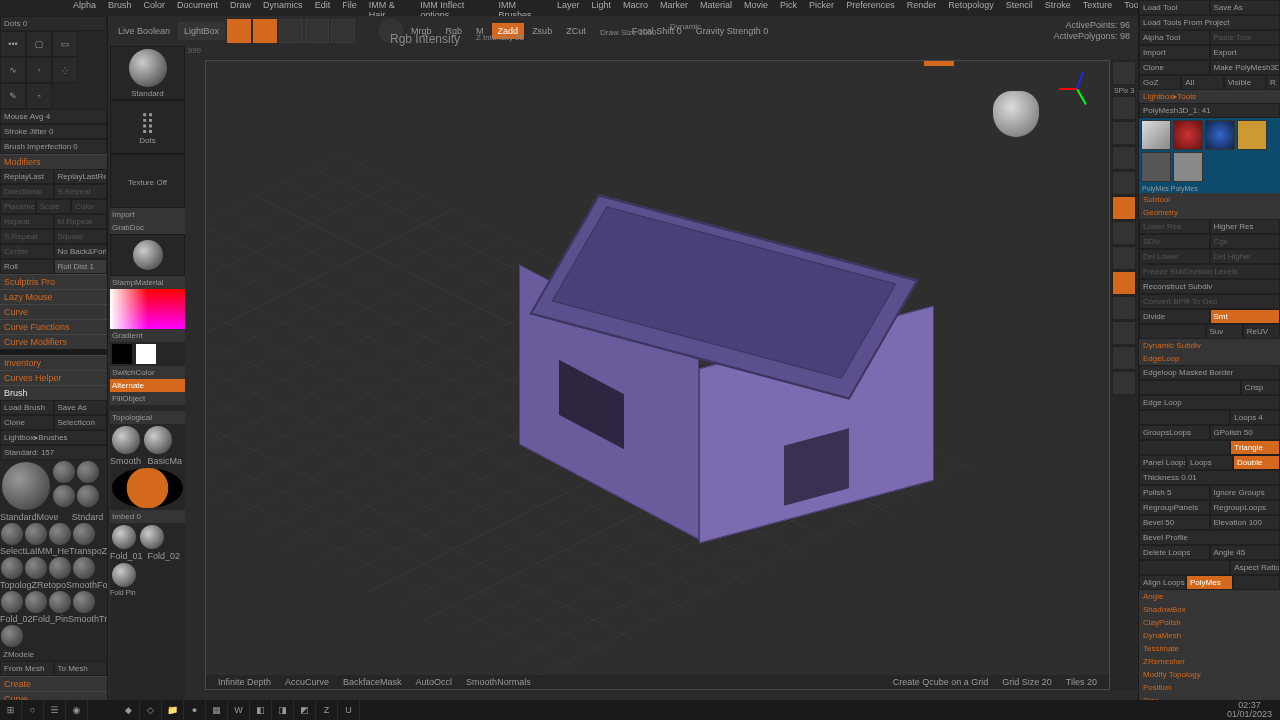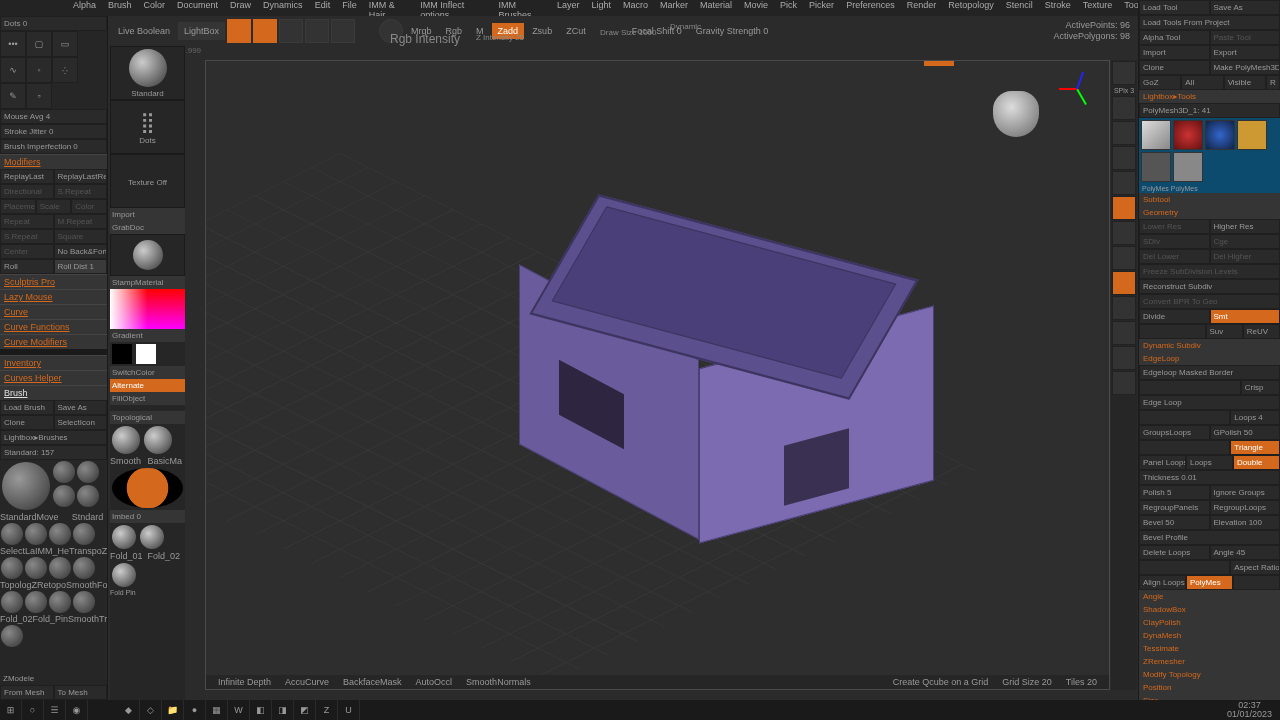--- a/index.html
+++ b/index.html
@@ -6,28 +6,28 @@
 html,body { width:1280px; height:720px; background:#2b2b2b; overflow:hidden; }
 .topbar { position:absolute; top:0; left:0; right:0; height:16px; background:#232323; display:flex; align-items:flex-start; padding-left:67px; }
 .topbar .item { padding:0 6px; cursor:pointer; color:#aaa; }
 .title-stroke { position:absolute; top:0; left:4px; color:#e0e0e0; font-size:10px; }
 .ribbon { position:absolute; top:16px; left:110px; right:0; height:30px; background:#2b2b2b; display:flex; align-items:center; gap:2px; padding:2px; }
 .ribbon .rbtn { width:24px; height:24px; background:#333; border:1px solid #3a3a3a; }
 .ribbon .rbtn.orange { background:#d4691d; border-color:#d4691d; }
 .ribbon .lbl { padding:0 6px; font-size:9px; }
 .status { position:absolute; top:46px; left:130px; font-size:8px; color:#666; }
 .left-col { position:absolute; top:16px; left:0; width:108px; bottom:0; background:#262626; border-right:1px solid #1a1a1a; overflow:hidden; }
-.left-col .section-h { background:#353535; padding:2px 4px; color:#d4691d; font-size:9px; border-top:1px solid #444;text-decoration:underline; }
+.left-col .section-h { background:#353535; padding:2px 4px; color:#d4691d; font-size:9px; border-top:1px solid #444; }
 .left-col .row { display:flex; }
 .left-col .cell { flex:1; padding:2px 3px; background:#2a2a2a; border:1px solid #1f1f1f; font-size:8px; white-space:nowrap; overflow:hidden; }
 .left-col .cell.sel { background:#3a3a3a; }
 .left-col .icon-cell { width:26px; height:26px; background:#2a2a2a; border:1px solid #1f1f1f; display:flex; align-items:center; justify-content:center; }
 .left-col .brush-big { width:48px; height:48px; background:radial-gradient(circle at 35% 35%, #999, #333); border-radius:50%; margin:2px; }
 .left-col .brush-sm { width:22px; height:22px; background:radial-gradient(circle at 35% 35%, #888, #333); border-radius:50%; margin:1px; }
-.left-col .lbl-row { padding:2px 3px; font-size:8px;margin-top:24px; }
+.left-col .lbl-row { padding:2px 3px; font-size:8px; }
 .brush-col { position:absolute; top:46px; left:110px; width:75px; bottom:20px; background:#262626; }
 .brush-col .slot { height:54px; border:1px solid #1a1a1a; display:flex; flex-direction:column; align-items:center; justify-content:center; background:#262626; }
 .brush-col .sphere { width:38px; height:38px; background:radial-gradient(circle at 35% 35%, #ccc, #333); border-radius:50%; }
 .brush-col .slot span { font-size:8px; margin-top:2px; }
 .brush-col .colorpick { height:40px; background:linear-gradient(to bottom, red, #ff00ff), linear-gradient(to right, #fff, transparent, #000); background-blend-mode:screen; }
 .brush-col .hdr { background:#353535; padding:2px; font-size:8px; }
 .viewport { position:absolute; top:60px; left:205px; right:170px; bottom:30px; background:#2e2e2e; border:1px solid #4a4a4a; overflow:hidden; }
 .viewport .floor { position:absolute; top:40%; left:50%; width:900px; height:600px; transform:translate(-50%,0) rotateX(60deg) rotateZ(45deg); transform-origin:center top; background-image:linear-gradient(#444 1px,transparent 1px),linear-gradient(90deg,#444 1px,transparent 1px); background-size:40px 40px; opacity:.35; }
 .viewport .model { position:absolute; top:28%; left:33%; width:430px; height:280px; }
 .viewport .model .top { position:absolute; top:0; left:60px; width:320px; height:120px; background:#5b4f8e; transform:skew(-30deg,15deg); border:2px solid #3d3560; }

